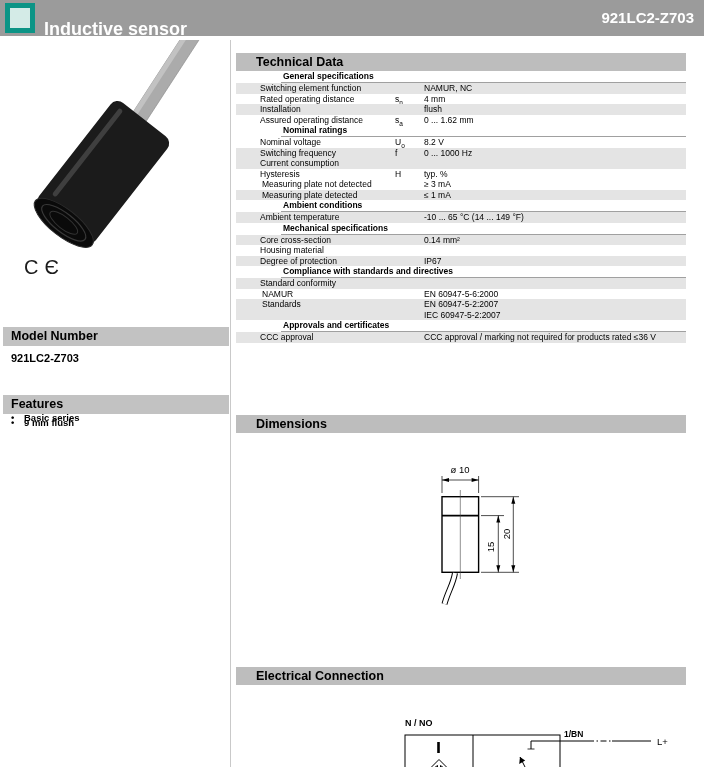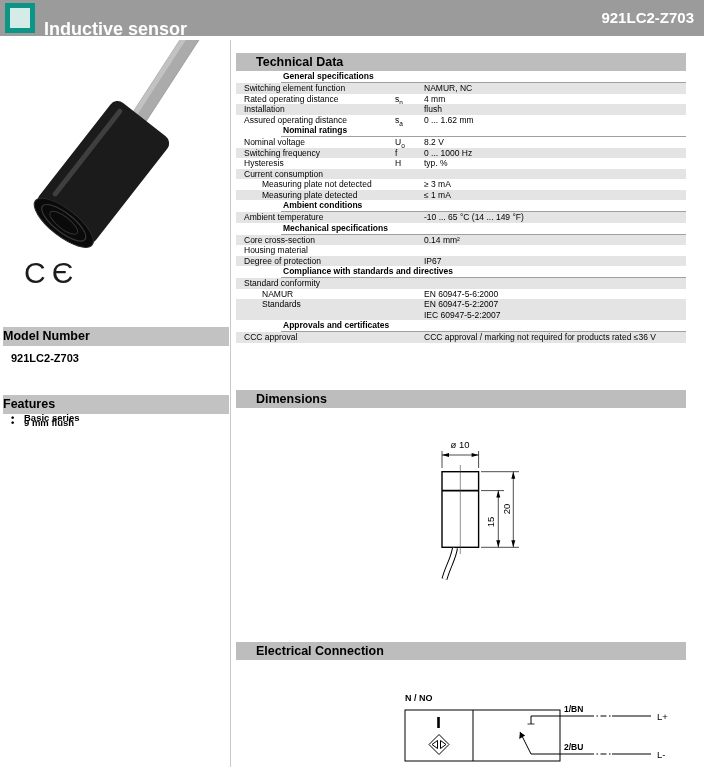--- a/index.html
+++ b/index.html
@@ -10,46 +10,46 @@
   .topbar{position:absolute;left:0;top:0;width:704px;height:36px;background:#9b9b9b;}
   .brand-icon{position:absolute;left:5px;top:3px;width:20px;height:20px;
               border:5px solid #0c9486;background:#d4ebe7;}
   .topbar-title{position:absolute;left:44px;top:0;height:52px;line-height:36px;
                 font-size:18px;font-weight:bold;color:#fff;margin-top:11px;}
   .topbar-model{position:absolute;right:10px;top:0;height:36px;line-height:36px;
                 font-size:15px;font-weight:bold;color:#fff;}
 
   
   .photo-svg{position:absolute;left:0;top:40px;}
-  .ce-mark{position:absolute;left:24px;top:256px;font-size:30px;letter-spacing:6px;color:#1c1c1c;}
+  .ce-mark{position:absolute;left:24px;top:256px;font-size:20px;letter-spacing:6px;color:#1c1c1c;}
   .side-bar-head{position:absolute;left:3px;width:226px;height:19px;background:#c2c2c2;
-                 font-size:12.5px;font-weight:bold;line-height:19px;padding-left:0;
+                 font-size:12.5px;font-weight:bold;line-height:19px;padding-left:8px;
                  box-sizing:border-box;}
   #mn-bar{top:327px;}
   .mn-value{position:absolute;left:11px;top:352px;font-size:11px;font-weight:bold;}
   #ft-bar{top:395px;}
   .feature-item{position:absolute;left:11px;font-size:9.5px;font-weight:bold;}
   .feature-item .blt{display:inline-block;width:13px;}
   #feat-0{top:412px;} #feat-1{top:417px;}
   .vdivider{position:absolute;left:230px;top:40px;width:1px;height:727px;background:#c9c9c9;}
 
   
   .right{position:absolute;left:236px;top:53px;width:450px;}
   .section-bar{height:18px;background:#bdbdbd;font-size:12.5px;font-weight:bold;
                line-height:18px;padding-left:20px;box-sizing:border-box;}
   .ghead{font-size:8.5px;font-weight:bold;height:11px;line-height:11.5px;
          border-bottom:1px solid #a0a0a0;padding-left:2px;margin-left:45px;}
   .row{position:relative;min-height:10.5px;line-height:10.5px;font-size:8.5px;}
-  .row .lbl{display:block;padding-left:8px;}
+  .row .lbl{display:block;padding-left:24px;}
   .row.sub2 .lbl{padding-left:26px;}
   .row .sym{position:absolute;left:159px;top:0;}
   .row .sym sub{font-size:6.5px;}
   .row .val{position:absolute;left:188px;top:0;width:260px;}
   .shaded{background:#e4e4e4;}
-  #dims-bar{margin-top:47px;}
+  #dims-bar{margin-top:72px;}
   svg text{font-family:"Liberation Sans",sans-serif;}
 </style>
 </head>
 <body>
 
 <div class="page">
 
   <div class="topbar">
     <div class="brand-icon"></div>
     <div class="topbar-title">Inductive sensor</div>
@@ -109,27 +109,27 @@
     <div class="row">
       <span class="lbl">Nominal voltage</span>
       <span class="sym"><span>U</span><sub>o</sub></span>
       <span class="val">8.2 V</span>
     </div>
     <div class="row shaded">
       <span class="lbl">Switching frequency</span>
       <span class="sym"><span>f</span></span>
       <span class="val">0 ... 1000 Hz</span>
     </div>
+    <div class="row shaded">
+      <span class="lbl">Current consumption</span>
+    </div>
     <div class="row">
       <span class="lbl">Hysteresis</span>
       <span class="sym"><span>H</span></span>
       <span class="val">typ. %</span>
-    </div>
-    <div class="row shaded">
-      <span class="lbl">Current consumption</span>
     </div>
     <div class="row sub2">
       <span class="lbl">Measuring plate not detected</span>
       <span class="val">≥ 3 mA</span>
     </div>
     <div class="row sub2 shaded">
       <span class="lbl">Measuring plate detected</span>
       <span class="val">≤ 1 mA</span>
     </div>
 

